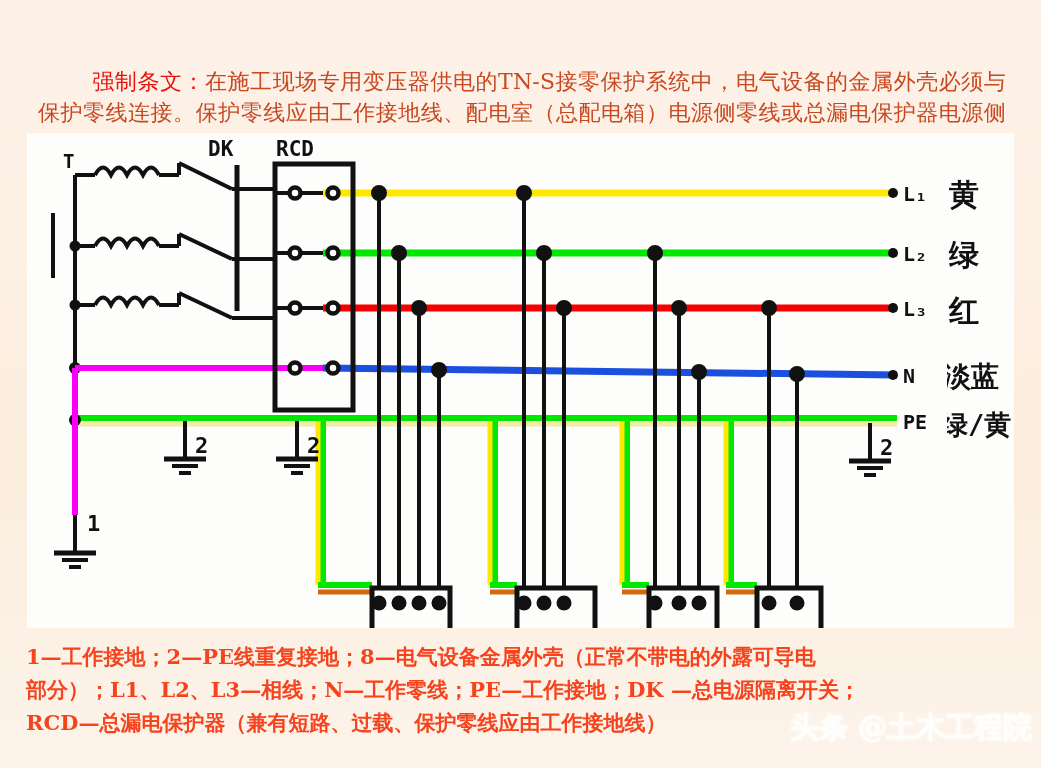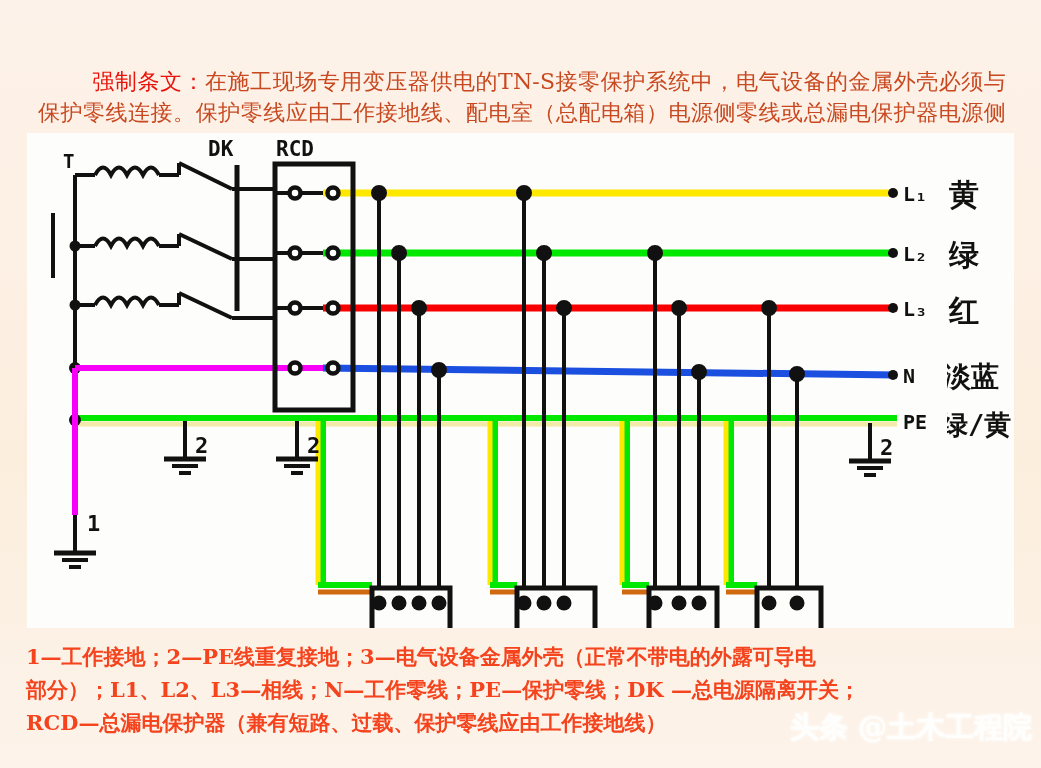--- a/index.html
+++ b/index.html
@@ -292,19 +292,19 @@
       <text x="2" y="72" font-size="30" font-weight="bold" fill="#111" font-family="DejaVu Serif, serif">黄</text>
       <text x="2" y="132" font-size="30" font-weight="bold" fill="#111" font-family="DejaVu Serif, serif">绿</text>
       <text x="2" y="188" font-size="30" font-weight="bold" fill="#111" font-family="DejaVu Serif, serif">红</text>
       <text x="-4" y="253" font-size="28" font-weight="bold" fill="#111" font-family="DejaVu Serif, serif">淡蓝</text>
       <text x="-6" y="301" font-size="27" font-weight="bold" fill="#111" font-family="DejaVu Serif, serif">绿/黄</text>
     </svg>
 
   </div>
 
   <div class="bottom-text">
-    <div>1—工作接地；2—PE线重复接地；3—电气设备金属外壳（正常不带电的外露可导电</div>
-    <div>部分）；L1、L2、L3—相线；N—工作零线；PE—保护零线；DK —总电源隔离开关；</div>
+    <div>1—工作接地；2—PE线重复接地；8—电气设备金属外壳（正常不带电的外露可导电</div>
+    <div>部分）；L1、L2、L3—相线；N—工作零线；PE—工作接地；DK —总电源隔离开关；</div>
     <div>RCD—总漏电保护器（兼有短路、过载、保护零线应由工作接地线）</div>
   </div>
 
   <div class="watermark">头条 @土木工程院</div>
 </div>
 
 </body></html>

